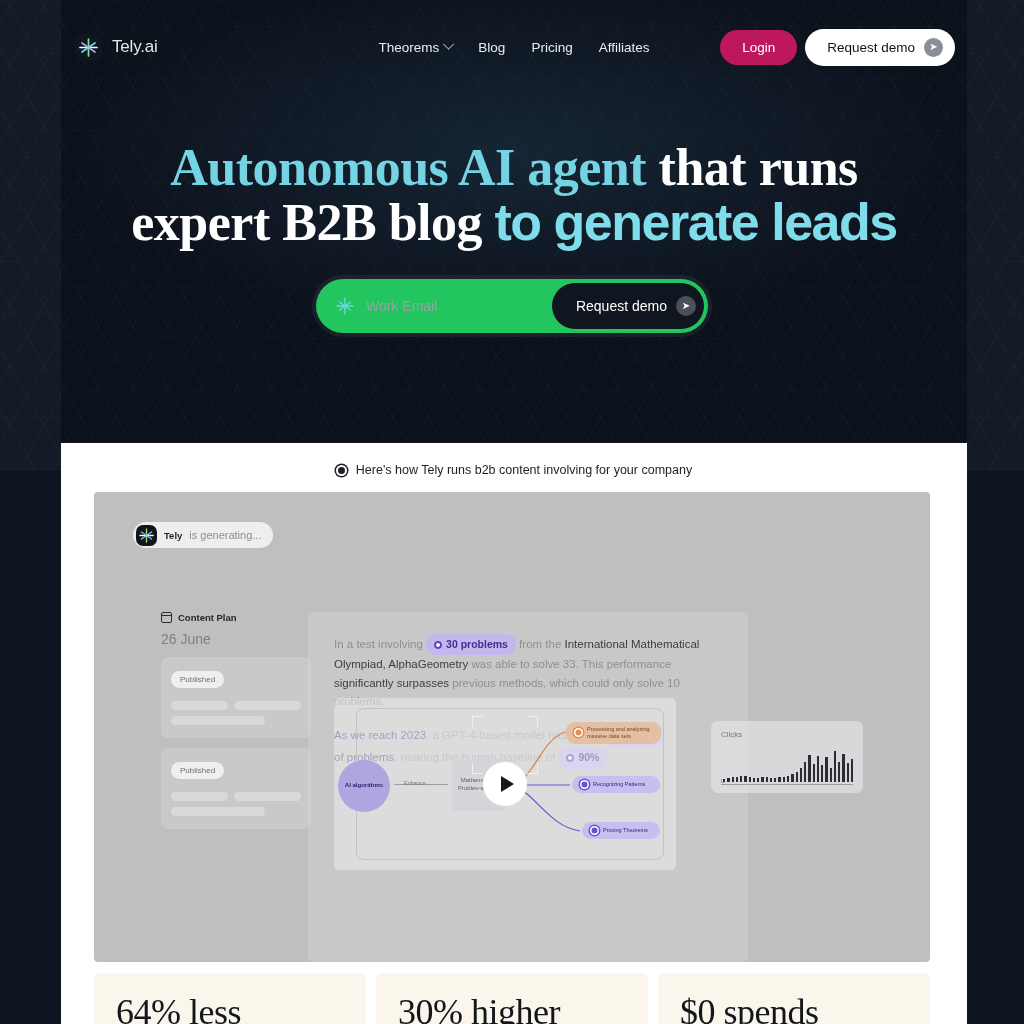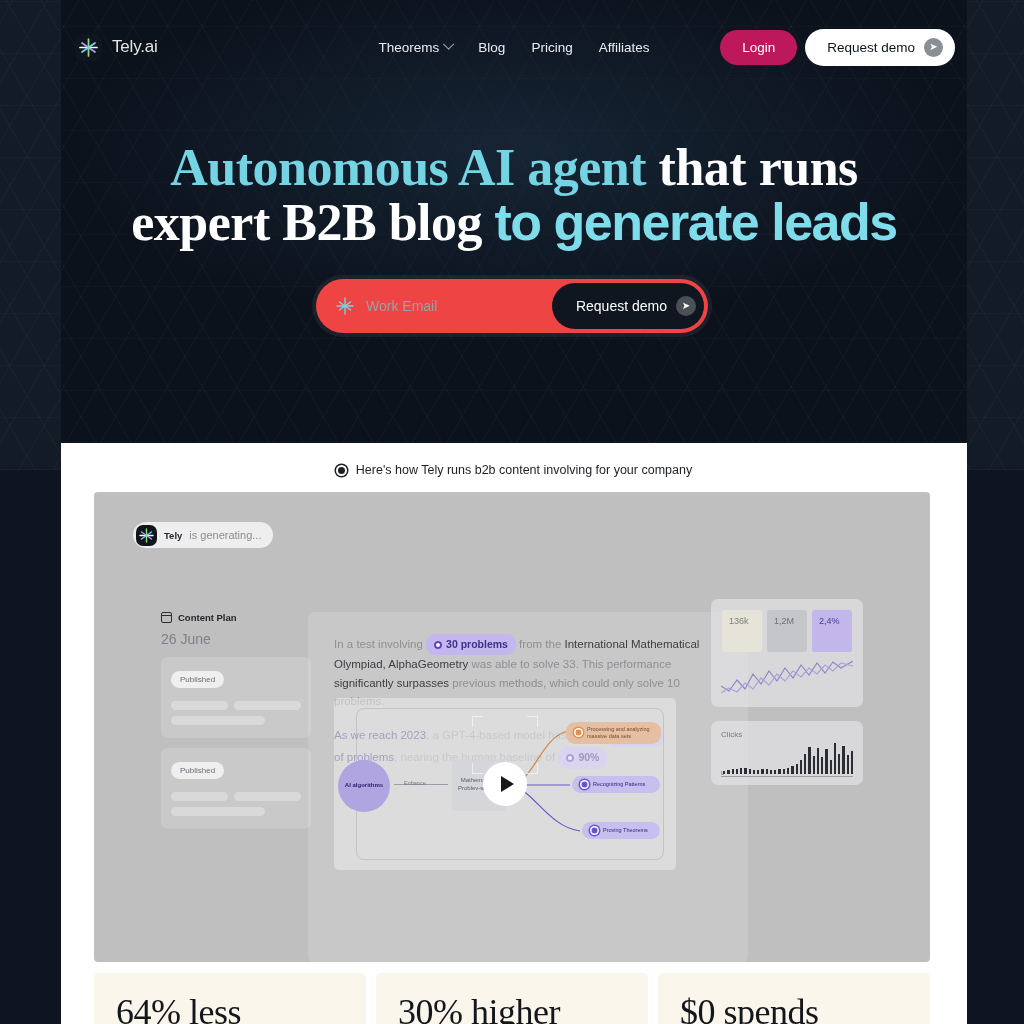--- a/index.html
+++ b/index.html
@@ -77,21 +77,21 @@
     position:absolute; left:61px; top:140px; width:906px; text-align:center;
     font-family:"Liberation Serif", serif; font-size:52px; line-height:1.06;
     color:#ffffff; letter-spacing:-.5px; z-index:5;
   }
   .hl-cyan { color:#74d4e4; }
   .hl-sans { font-family:"Liberation Sans", sans-serif; color:#7fdcea; letter-spacing:-1.5px; }
 
   
   .form {
     position:absolute; left:316px; top:279px; width:392px; height:54px;
-    background:#ef4444; border-radius:28px; display:flex; align-items:center;
+    background:#22c55e; border-radius:28px; display:flex; align-items:center;
     box-shadow: 0 0 0 4px rgba(255,255,255,.06); z-index:5;
   }
   .form-star { width:22px; height:22px; margin-left:18px; flex:none; position:relative; }
   .email-input {
     flex:1; border:none; outline:none; background:transparent;
     font-family:"Liberation Sans", sans-serif; font-size:14px; color:#2b3038;
     margin-left:10px;
   }
   .email-input::placeholder { color:#9aa0a8; }
   .form-btn {
@@ -210,21 +210,21 @@
   .wdg {
     position:absolute; background:rgba(226,226,229,.72); border-radius:7px;
   }
   .wdg-stats { left:617px; top:107px; width:152px; height:108px; padding:11px; }
   .tiles { display:flex; gap:5px; }
   .tile { flex:1; height:42px; border-radius:3px; font-size:9px; padding:6px 0 0 7px; }
   .t1 { background:#e6e4d8; color:#7f7f79; }
   .t2 { background:#c5c6c9; color:#6e7073; }
   .t3 { background:#c2b6ea; color:#4a3d9b; }
   .spark { position:absolute; left:10px; right:10px; bottom:9px; height:38px; }
-  .wdg-clicks { left:617px; top:229px; width:152px; height:64px; padding:9px 10px; }
+  .wdg-clicks { left:617px; top:229px; width:152px; height:72px; padding:9px 10px; }
   .wdg-title { font-size:8px; color:#76797f; }
   .bars { position:absolute; left:12px; right:10px; bottom:11px; height:32px;
           display:flex; align-items:flex-end; gap:2px; }
   .bars i { flex:1; background:#2a2d33; display:block; }
   .bars-axis { position:absolute; left:10px; right:10px; bottom:8px; height:1px; background:#9c9ea3; }
   .bars-l { position:absolute; left:10px; bottom:9px; font-size:6px; color:#6f7278; }
 
   
   .stats { position:absolute; left:33px; top:530px; width:836px; display:flex; gap:10px; }
   .stat {
@@ -404,31 +404,20 @@
             <span class="hd"></span>
             <span>84.3%</span>
           </span><br>
         <b>of problems</b><span>, nearing the human baseline of </span><span class="hpill">
             <span class="hd"></span>
             <span>90%</span>
           </span>
       </p>
     </div>
 
-    <div class="wdg wdg-stats">
-      <div class="tiles">
-        <div class="tile t1">136k</div>
-        <div class="tile t2">1,2M</div>
-        <div class="tile t3">2,4%</div>
-      </div>
-      <svg class="spark" viewBox="0 0 132 38" preserveAspectRatio="none">
-        <polyline fill="none" stroke="#8f86c8" stroke-width="1.2" points="0,26 8,31 16,20 24,29 32,14 40,24 48,11 56,21 64,8 72,18 80,5 88,15 96,3 104,13 112,2 120,8 132,1"></polyline>
-        <polyline fill="none" stroke="#a9a2d6" stroke-width="1.2" points="0,33 8,28 16,32 24,23 32,29 40,18 48,25 56,14 64,21 72,11 80,17 88,8 96,14 104,5 112,11 120,3 132,6"></polyline>
-      </svg>
-    </div>
 
     <div class="wdg wdg-clicks">
       <div class="wdg-title">Clicks</div>
       <div class="bars">
         <i style="height:9%"></i>
           <i style="height:12%"></i>
           <i style="height:15%"></i>
           <i style="height:15%"></i>
         <i style="height:18%"></i>
           <i style="height:18%"></i>

